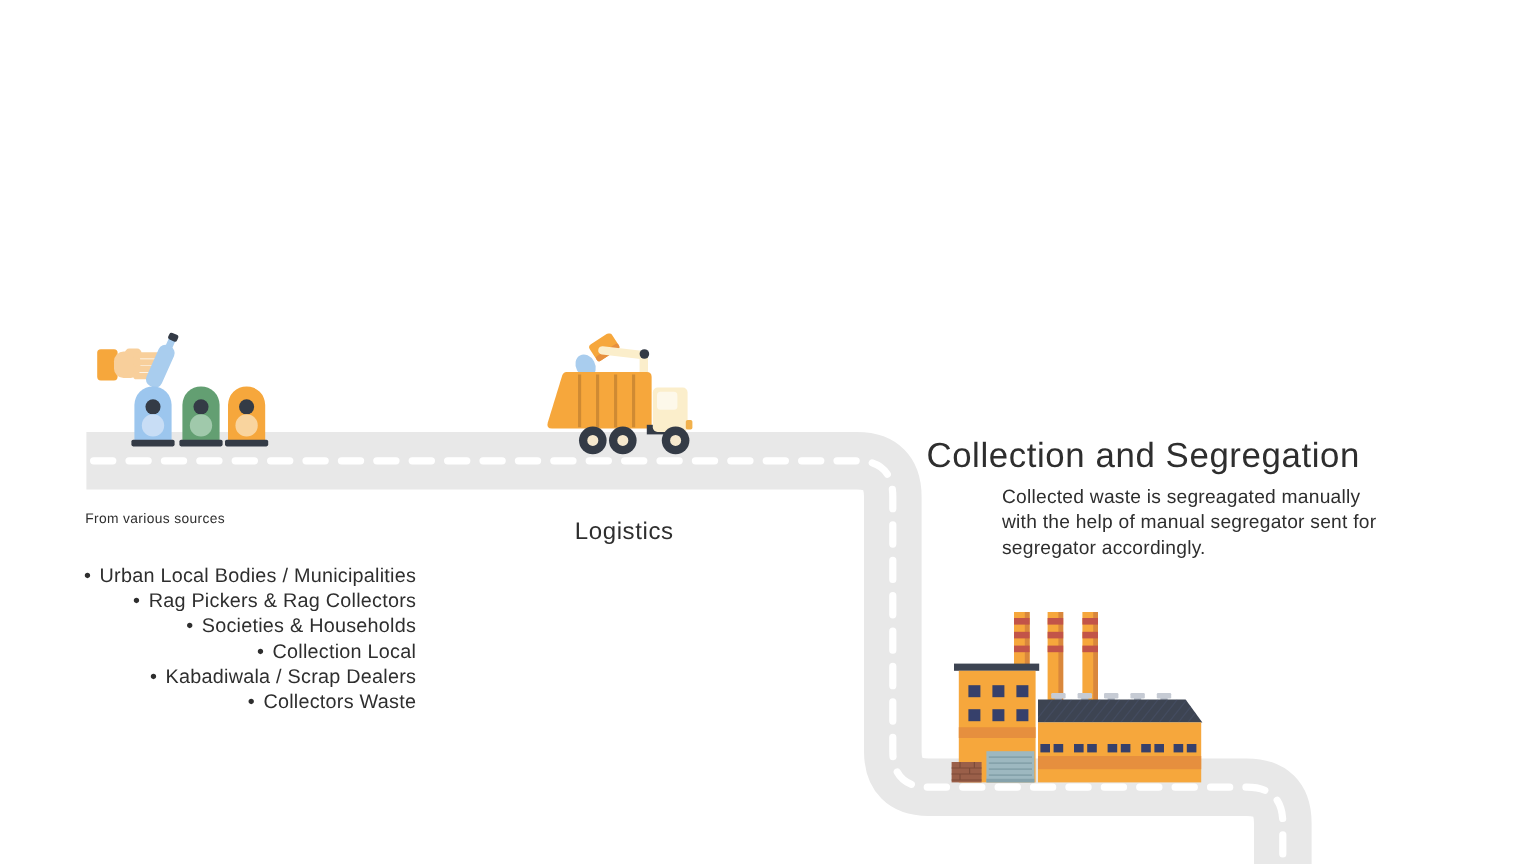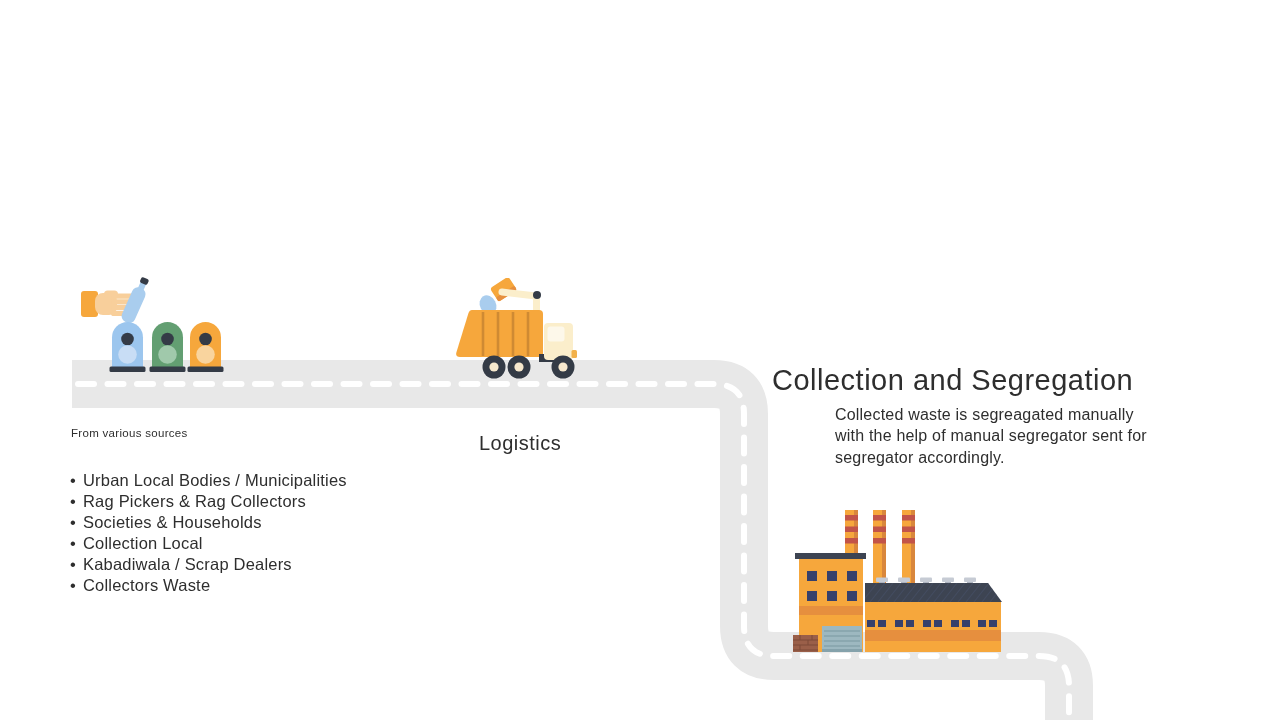--- a/index.html
+++ b/index.html
@@ -34,21 +34,21 @@
   .road-base{stroke:var(--road); stroke-width:48; fill:none;}
   .road-dashes{stroke:var(--road-dash); stroke-width:6; fill:none; stroke-dasharray:16 13.5; stroke-linecap:round;}
 
   .section-title{
     position:absolute; display:flex; align-items:baseline; gap:9px;
     font-size:23px; letter-spacing:0.4px; white-space:nowrap;
   }
   .section-subtitle{font-size:11.5px; letter-spacing:0.3px;}
   .source-list{
     position:absolute; left:70px; top:470px; margin:0; padding:0; list-style:none;
-    font-size:16.5px; line-height:21px; letter-spacing:0.2px;
+    font-size:16.5px; line-height:21px; letter-spacing:0.2px;text-align:right;
   }
   .source-list li::before{content:"•"; margin-right:7px;}
   .logistics-title{position:absolute; left:459px; top:432px; font-size:20px; letter-spacing:0.5px;margin-left:20px;}
   .cs-title{position:absolute; left:772px; top:364px; font-size:29px; letter-spacing:0.5px; white-space:nowrap;}
   .cs-desc{position:absolute; left:804px; top:404px; font-size:16px; line-height:21.3px; letter-spacing:0.2px;margin-left:31px;}
   .cs-desc div{white-space:nowrap;}
 </style>
 </head>
 <body>
 

